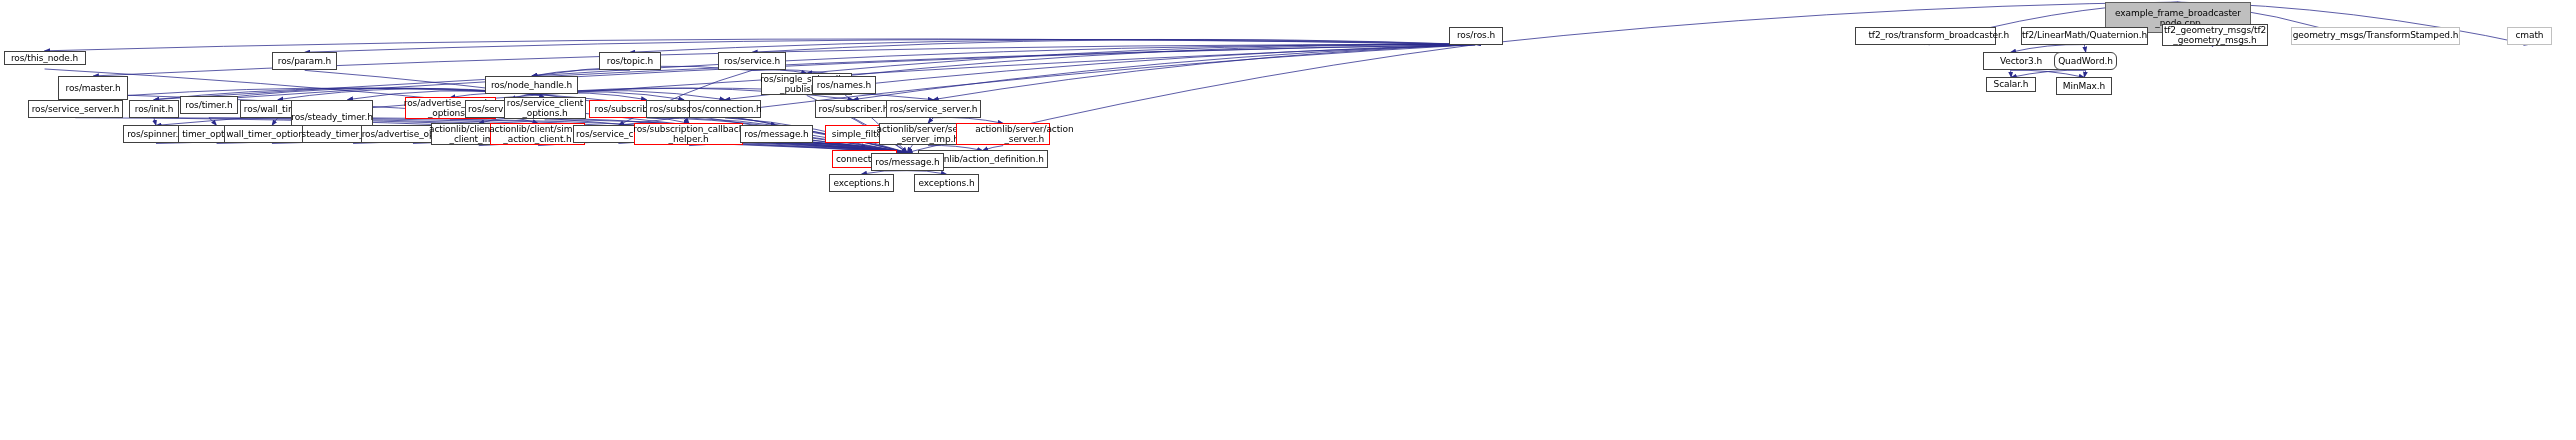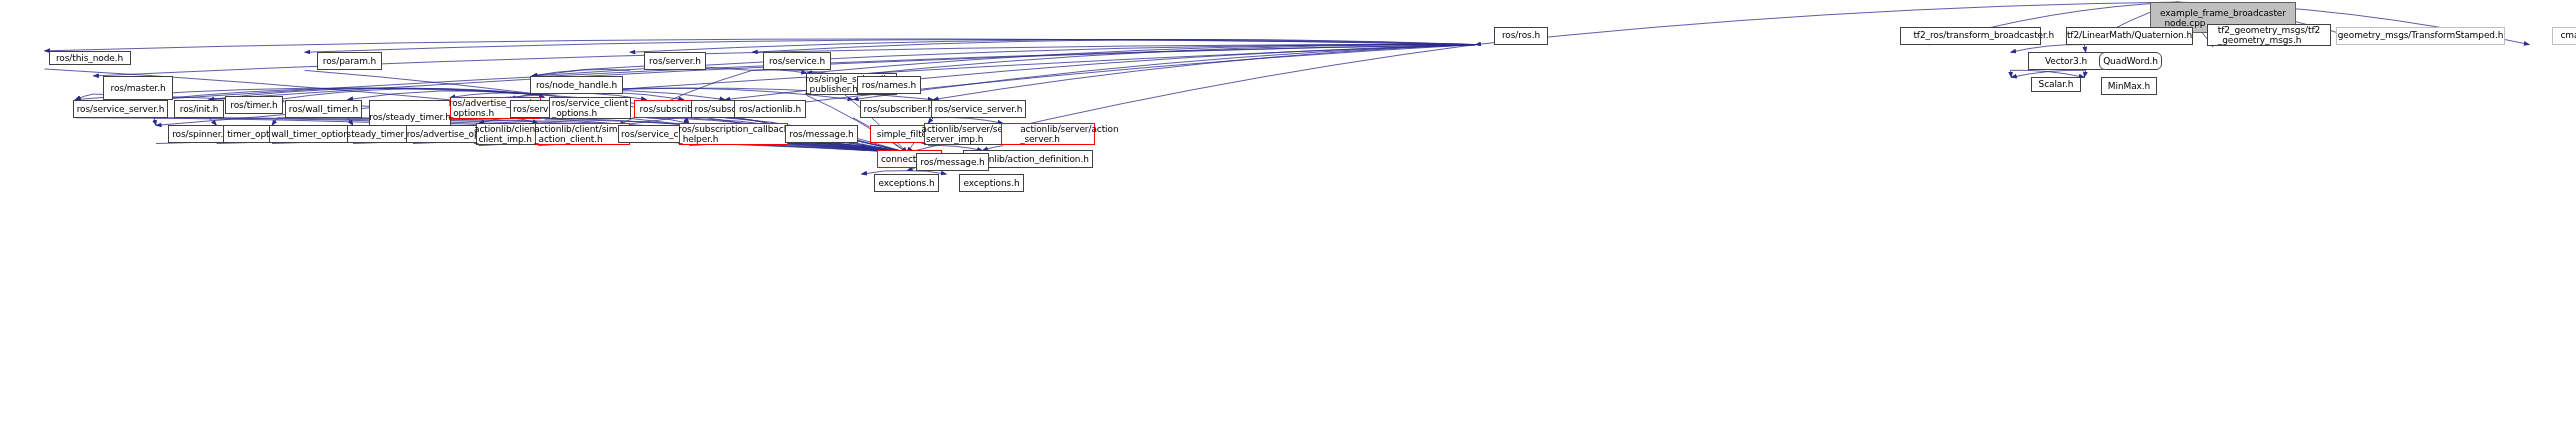--- a/index.html
+++ b/index.html
@@ -11,30 +11,30 @@
     font-family:"DejaVu Sans","Liberation Sans",sans-serif;
     overflow:hidden;
   }
   #edges{position:absolute;left:0;top:0;width:2576px;height:441px;pointer-events:none;}
   .node{
     position:absolute;
     box-sizing:border-box;
     display:flex;
     align-items:center;
     justify-content:center;
+    text-align:center;
     background:#ffffff;
     border:0.7px solid #404040;
     color:#000000;
     font-size:9px;
     line-height:1.12;
     letter-spacing:-0.1px;
     white-space:pre-line;
     padding:0 1.4px;
     z-index:3;
-    margin-left:45px;
   }
   .node.root{
     background:#bfbfbf;
     border:0.7px solid #606060;
   }
   .node.red{
     border:0.7px solid #ff0000;
   }
   .node.grey{
     border:0.7px solid #c0c0c0;
@@ -144,51 +144,51 @@
         <path d="M772.5,209 Q1037.5,189.5 1302.5,219" marker-end="url(#ah)"></path>
         <path d="M1212,135 Q1257.25,171.2985 1302.5,219" marker-end="url(#ah)"></path>
         <path d="M1158.5,137 Q1230.5,168.928 1302.5,219" marker-end="url(#ah)"></path>
       </g>
   </svg>
   <div id="nodes-layer">
       <div class="node root" style="left: 2105px; top: 2.1px; width: 146px; height: 31px;">example_frame_broadcaster
 _node.cpp</div>
       <div class="node" style="left: 1855px; top: 26.5px; width: 141px; height: 18px; padding-left: 28px;">tf2_ros/transform_broadcaster.h</div>
       <div class="node" style="left: 2021px; top: 26.5px; width: 127px; height: 18px;">tf2/LinearMath/Quaternion.h</div>
-      <div class="node" style="left: 2162px; top: 24.4px; width: 124px; height: 22px;">tf2_geometry_msgs/tf2
+      <div class="node" style="left: 2162px; top: 24.4px; width: 106px; height: 22px;">tf2_geometry_msgs/tf2
 _geometry_msgs.h</div>
       <div class="node grey" style="left: 2291px; top: 26.5px; width: 169px; height: 18px;">geometry_msgs/TransformStamped.h</div>
       <div class="node grey" style="left: 2507px; top: 26.5px; width: 45px; height: 18px;">cmath</div>
       <div class="node" style="left: 1449px; top: 26.5px; width: 54px; height: 18px;">ros/ros.h</div>
       <div class="node" style="left: 1983px; top: 52px; width: 76px; height: 18px;">Vector3.h</div>
       <div class="node" style="left: 2054px; top: 52px; width: 63px; height: 18px; border-radius: 6px;">QuadWord.h</div>
       <div class="node" style="left: 1986px; top: 77px; width: 50px; height: 15px;">Scalar.h</div>
       <div class="node" style="left: 2056px; top: 77px; width: 56px; height: 18px;">MinMax.h</div>
       <div class="node" style="left: 3.5px; top: 51px; width: 82px; height: 14px;">ros/this_node.h</div>
       <div class="node" style="left: 272px; top: 52px; width: 65px; height: 18px;">ros/param.h</div>
-      <div class="node" style="left: 599px; top: 52px; width: 62px; height: 18px;">ros/server.h</div>
+      <div class="node" style="left: 599px; top: 52px; width: 62px; height: 18px;">ros/topic.h</div>
       <div class="node" style="left: 718px; top: 52px; width: 68px; height: 18px;">ros/service.h</div>
       <div class="node" style="left: 58px; top: 76px; width: 70px; height: 24px;">ros/master.h</div>
       <div class="node" style="left: 485px; top: 76px; width: 93px; height: 18px;">ros/node_handle.h</div>
       <div class="node" style="left: 761px; top: 73px; width: 91px; height: 22px;">ros/single_subscriber
 _publisher.h</div>
       <div class="node" style="left: 812px; top: 76px; width: 64px; height: 18px;">ros/names.h</div>
       <div class="node" style="left: 28px; top: 100px; width: 95px; height: 18px;">ros/service_server.h</div>
       <div class="node" style="left: 129px; top: 100px; width: 50px; height: 18px;">ros/init.h</div>
       <div class="node" style="left: 180px; top: 96px; width: 58px; height: 18px;">ros/timer.h</div>
       <div class="node" style="left: 240px; top: 100px; width: 77px; height: 18px;">ros/wall_timer.h</div>
-      <div class="node" style="left: 324px; top: 100px; width: 82px; height: 34px;">ros/steady_timer.h</div>
+      <div class="node" style="left: 291px; top: 100px; width: 82px; height: 34px;">ros/steady_timer.h</div>
       <div class="node red" style="left: 405px; top: 97px; width: 91px; height: 22px;">ros/advertise_service
 _options.h</div>
       <div class="node" style="left: 465px; top: 100px; width: 91px; height: 18px;">ros/service_client.h</div>
       <div class="node" style="left: 504px; top: 97px; width: 82px; height: 22px;">ros/service_client
 _options.h</div>
       <div class="node red" style="left: 589px; top: 100px; width: 115px; height: 18px;">ros/subscribe_options.h</div>
       <div class="node" style="left: 646px; top: 100px; width: 77px; height: 18px;">ros/subscriber.h</div>
-      <div class="node" style="left: 689px; top: 100px; width: 72px; height: 18px;">ros/actionlib.h</div>
+      <div class="node" style="left: 689px; top: 100px; width: 72px; height: 18px;">ros/connection.h</div>
       <div class="node" style="left: 815px; top: 100px; width: 77px; height: 18px;">ros/subscriber.h</div>
       <div class="node" style="left: 886px; top: 100px; width: 95px; height: 18px;">ros/service_server.h</div>
       <div class="node" style="left: 123px; top: 125px; width: 65px; height: 18px;">ros/spinner.h</div>
       <div class="node" style="left: 178px; top: 125px; width: 77px; height: 18px;">timer_options.h</div>
       <div class="node" style="left: 224px; top: 125px; width: 95px; height: 18px;">wall_timer_options.h</div>
       <div class="node" style="left: 302px; top: 125px; width: 102px; height: 18px;">steady_timer_options.h</div>
       <div class="node" style="left: 361px; top: 125px; width: 104px; height: 18px;">ros/advertise_options.h</div>
       <div class="node" style="left: 431px; top: 123px; width: 95px; height: 22px;">actionlib/client/service
 _client_imp.h</div>
       <div class="node red" style="left: 490px; top: 123px; width: 95px; height: 22px;">actionlib/client/simple

